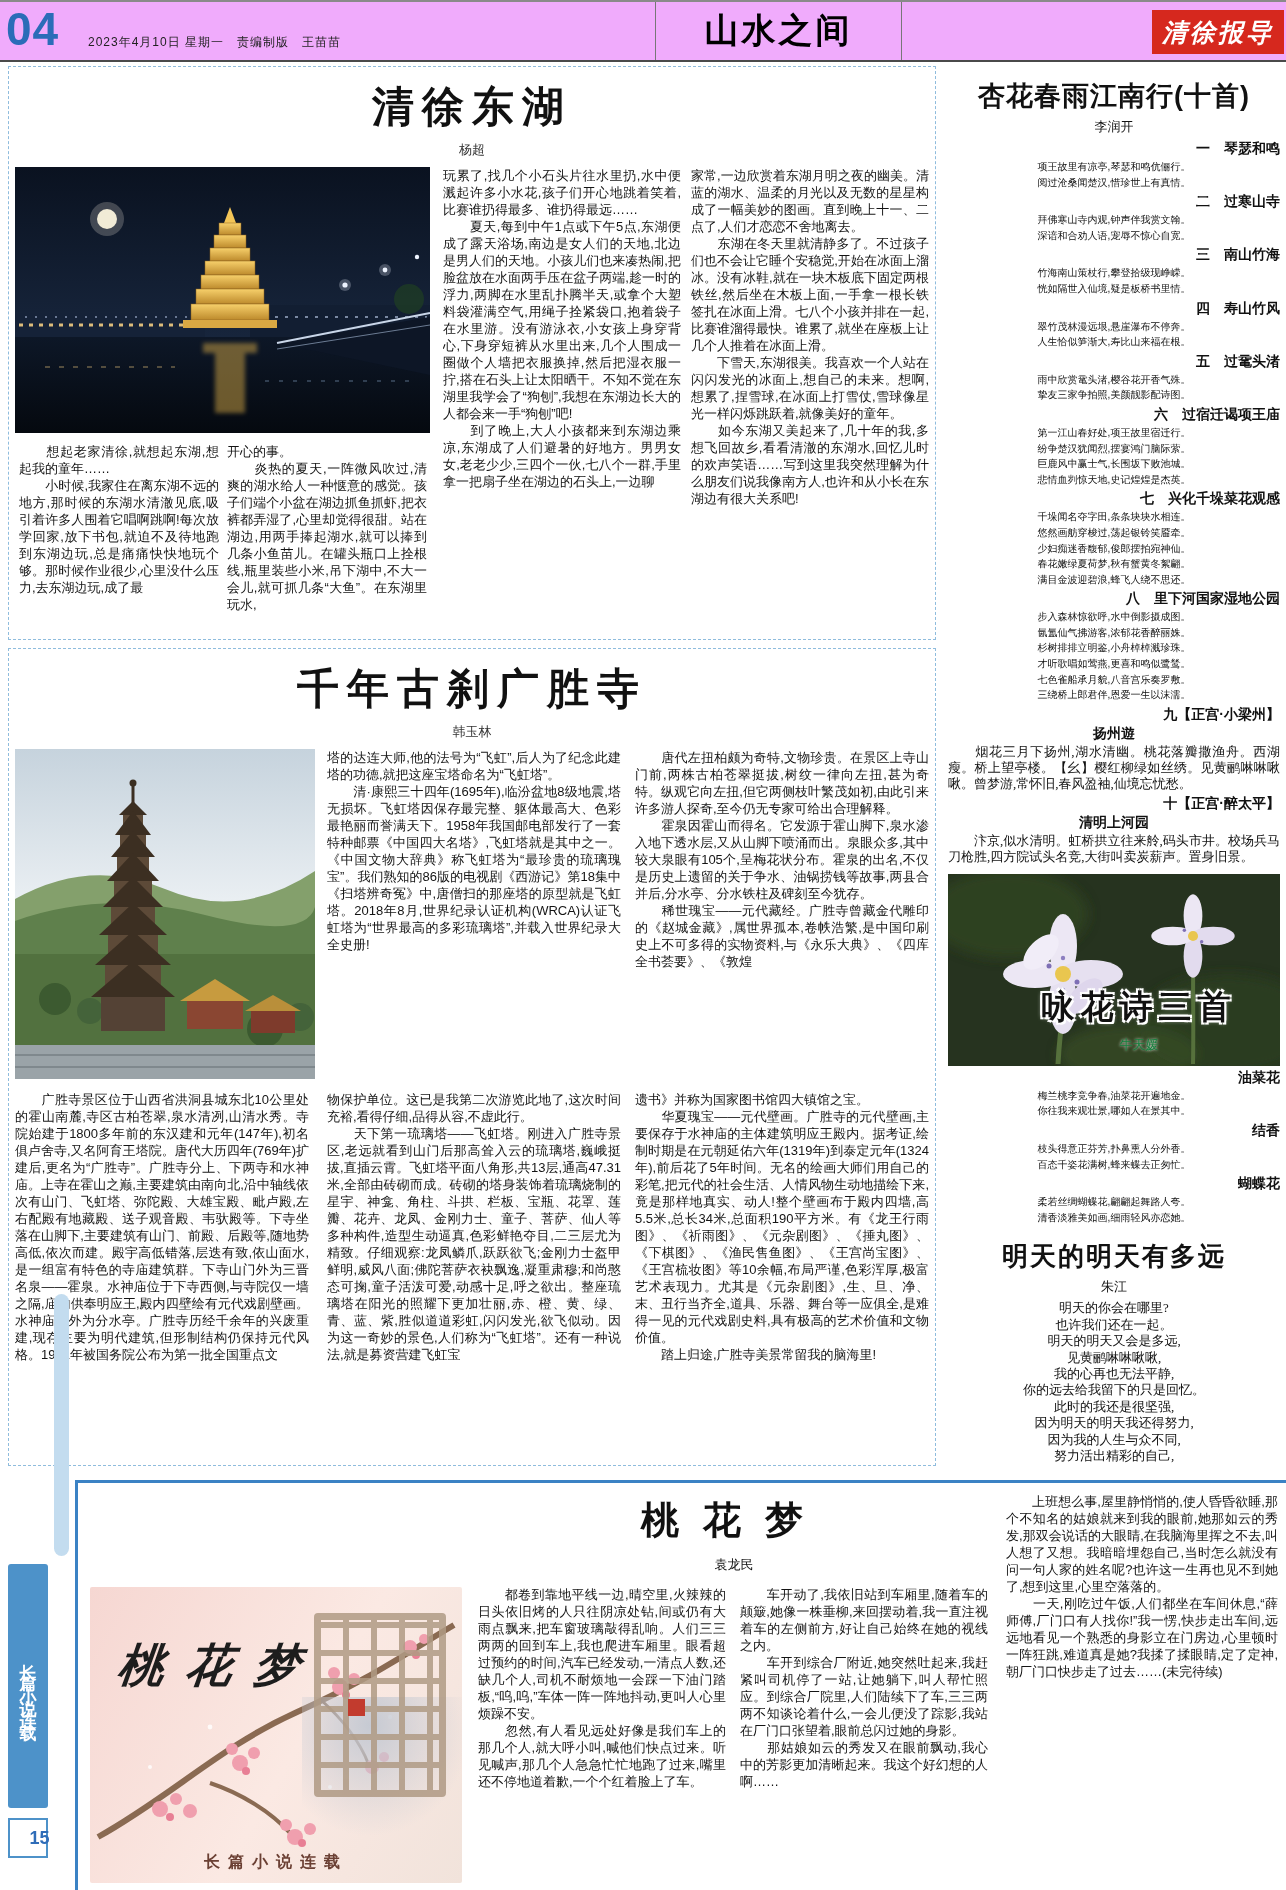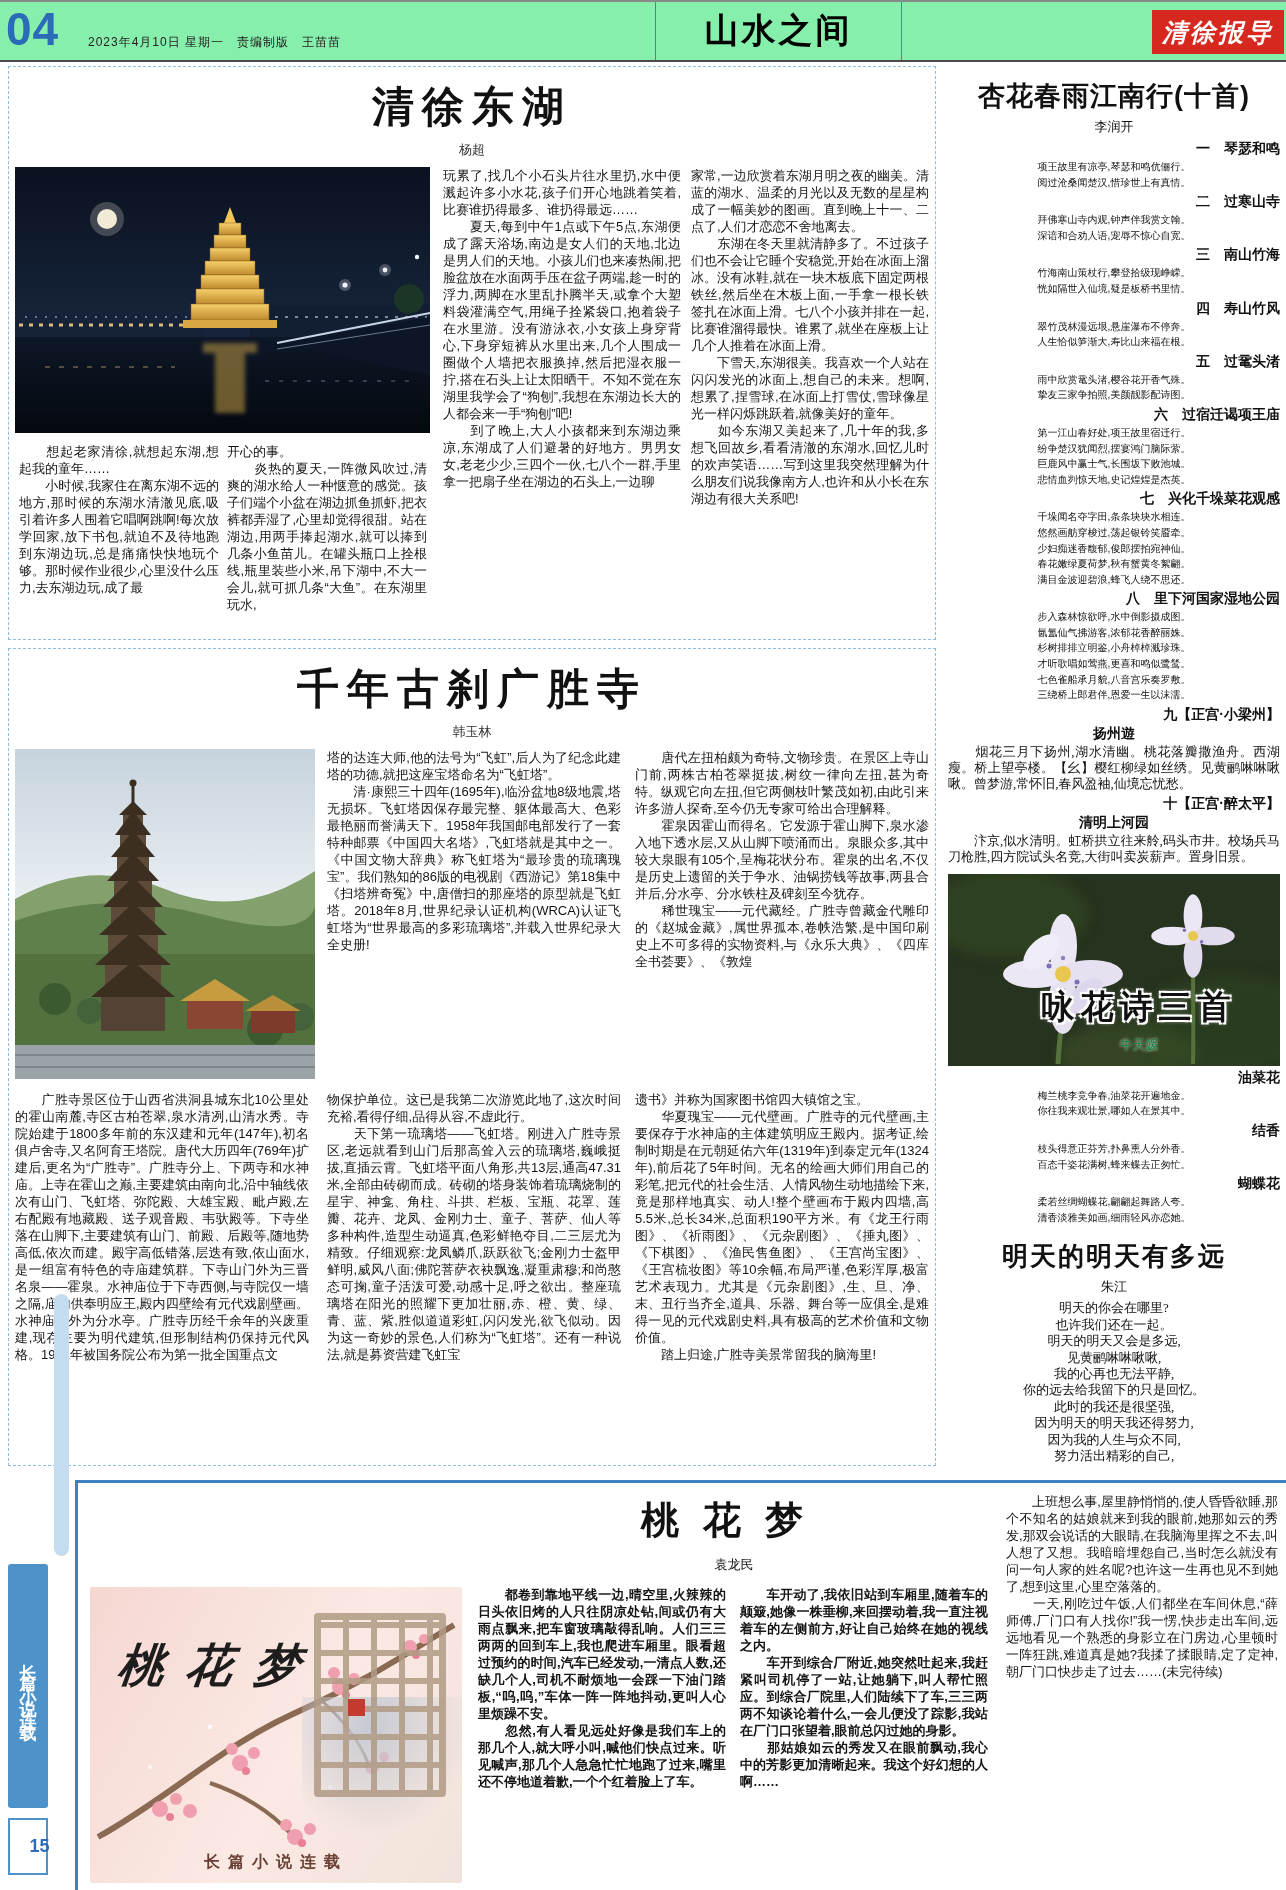--- a/index.html
+++ b/index.html
@@ -1,20 +1,20 @@
 <!DOCTYPE html>
 <html><head>
 <meta charset="utf-8">
 <style>
   html,body{margin:0;padding:0;background:#e9e9e9;}
   #page{position:relative;width:1286px;height:1890px;margin:0 auto;background:#fff;
         font-family:"Liberation Sans",sans-serif;color:#111;overflow:hidden;border-top:2px solid #8a8a8a;}
 
   
-  .hdr{position:absolute;left:0;top:0;width:1286px;height:58px;border-bottom:2px solid #4a4a4a;background:#86efac;}
+  .hdr{position:absolute;left:0;top:0;width:1286px;height:58px;border-bottom:2px solid #4a4a4a;background:#f0abfc;}
   .hdr-num{position:absolute;left:6px;top:0px;font-size:46px;font-weight:900;color:#2b6cb8;letter-spacing:1px;}
   .hdr-date{position:absolute;left:88px;bottom:9px;font-size:12px;color:#222;letter-spacing:1px;}
   .hdr-center{position:absolute;left:655px;top:0;width:245px;height:58px;border-left:1.5px solid #777;border-right:1.5px solid #777;
               display:flex;align-items:center;justify-content:center;}
   .hdr-title{font-size:34px;font-weight:900;letter-spacing:3px;color:#000;}
   .hdr-logo{position:absolute;right:2px;top:8px;width:132px;height:44px;background:#d6281e;color:#fff;
             display:flex;align-items:center;justify-content:center;font-family:"Liberation Serif",serif;
             font-style:italic;font-weight:700;font-size:25px;letter-spacing:3px;}
 
   
@@ -72,31 +72,31 @@
   .nv-illu .mist{position:absolute;right:-10px;top:110px;width:170px;height:140px;
       background:radial-gradient(ellipse at 40% 20%,#c6cad3 0%,rgba(198,202,211,0) 70%);}
   .nv-illu .calli{position:absolute;left:28px;top:48px;font-family:"Liberation Serif",serif;font-style:italic;font-weight:700;
       font-size:46px;letter-spacing:22px;color:#1d1d1d;transform:skewX(-6deg);}
   .nv-illu .seal{position:absolute;left:258px;top:112px;width:17px;height:17px;background:#c23b2e;}
   .nv-illu .illu-cap{position:absolute;left:0;right:0;bottom:10px;text-align:center;font-size:16px;color:#6b4034;
       letter-spacing:8px;font-family:"Liberation Serif",serif;font-weight:700;}
   .nv-mid{position:absolute;left:388px;top:0;width:512px;height:100%;}
   .nv-title{text-align:center;font-size:38px;font-weight:900;letter-spacing:24px;margin-top:4px;}
   .nv-author{text-align:center;font-size:13px;margin-top:10px;font-family:"Liberation Serif",serif;}
-  .nv-cols{position:relative;margin-top:12px;height:300px;font-weight:bold;}
+  .nv-cols{position:relative;margin-top:12px;height:300px;}
   .nv-c1{left:0;top:0;width:248px;height:300px;}
   .nv-c2{left:262px;top:0;width:248px;height:300px;}
   .nv-right{position:absolute;left:916px;top:2px;width:272px;height:394px;}
 
   
   .decobar{position:absolute;left:54px;top:1292px;width:15px;height:262px;background:#c3dcef;border-radius:8px;}
   .tab{position:absolute;left:8px;top:1562px;width:40px;height:244px;background:#4d92c9;border-radius:3px;color:#fff;
        writing-mode:vertical-rl;text-orientation:upright;font-size:17px;letter-spacing:12px;
        display:flex;align-items:center;justify-content:center;font-weight:700;}
-  .tab15{position:absolute;left:8px;top:1816px;width:40px;height:57px;border:2px solid #4d92c9;box-sizing:border-box;
+  .tab15{position:absolute;left:8px;top:1816px;width:40px;height:40px;border:2px solid #4d92c9;box-sizing:border-box;
          color:#2f6db8;font-weight:900;font-size:18px;display:flex;align-items:center;justify-content:center;background:#fff;padding-left:23px;}
 </style>
 </head>
 <body>
 
 <div id="page">
 
   <div class="hdr">
     <div class="hdr-num">04</div>
     <div class="hdr-date">2023年4月10日 星期一　责编制版　王苗苗</div>

